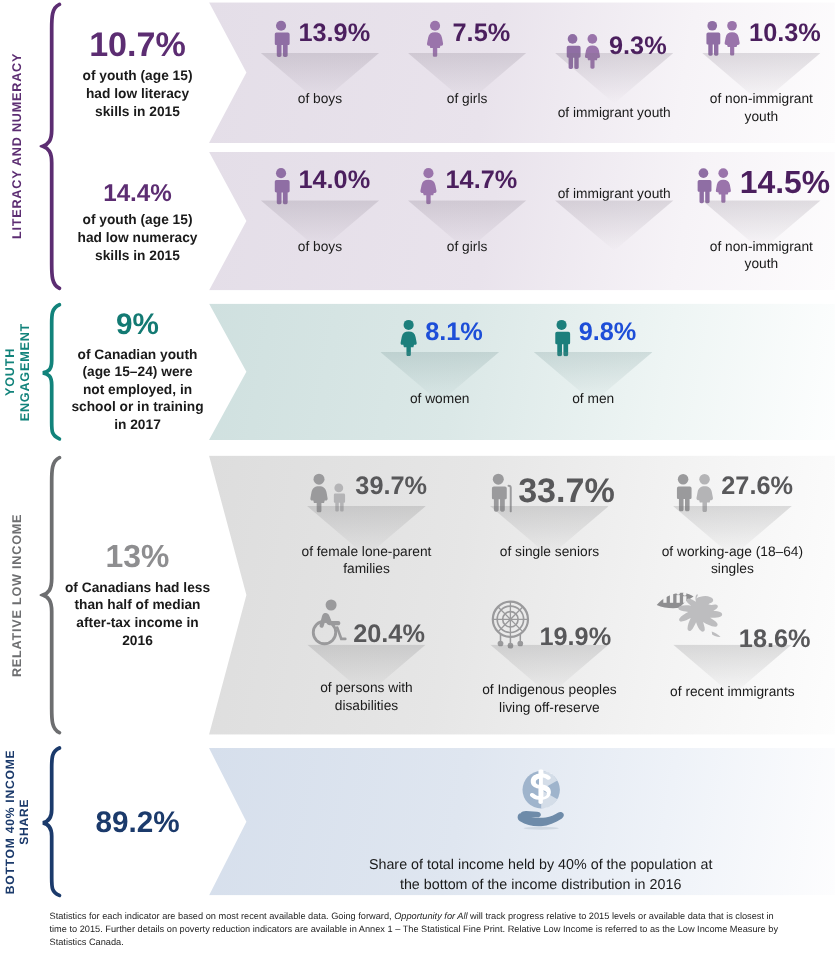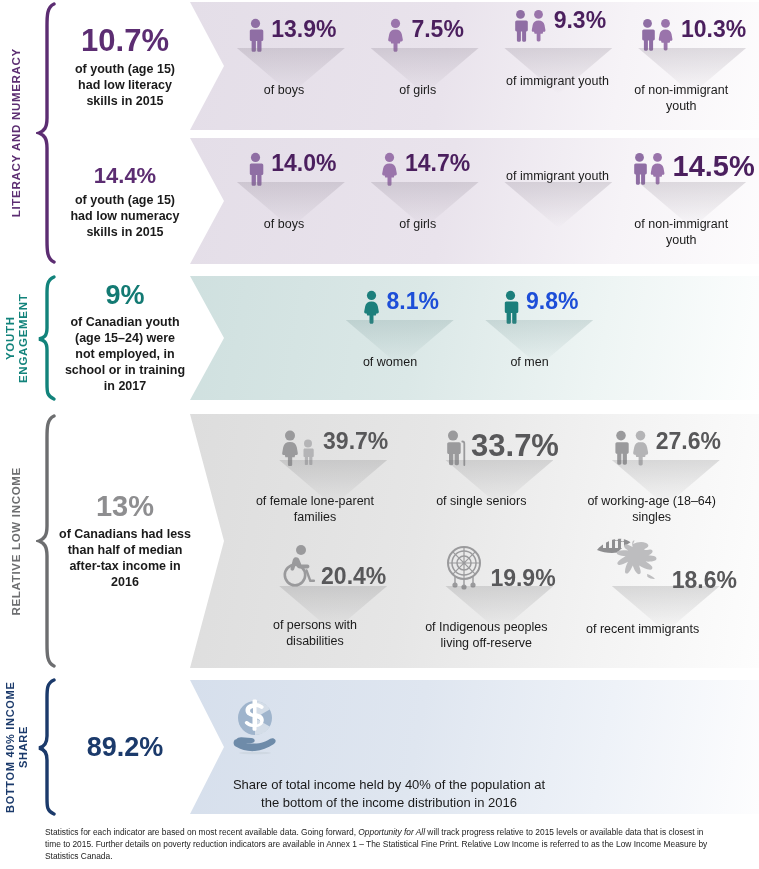--- a/index.html
+++ b/index.html
@@ -36,21 +36,21 @@
     display:flex; flex-direction:column; align-items:center; justify-content:center;
     text-align:center; padding:0 6px;
   }
   .big-pct { font-weight:bold; line-height:1; }
   .sub { font-size:12.5px; font-weight:bold; line-height:1.28; color:#1a1a1a; margin-top:5px;}
 
   
   .banner { position:absolute; top:0; height:100%; }
 
   .cells { position:absolute; inset:0; display:flex; }
-  .cell { position:relative; flex:1; display:flex; flex-direction:column; }
+  .cell { position:relative; flex:1; display:flex; flex-direction:column; align-items:center; }
   .cellrow { display:flex; align-items:flex-start; justify-content:center; gap:5px; }
   .icon-wrap { display:flex; align-items:flex-end; gap:1px; }
   .pct { font-weight:bold; line-height:1; }
   .caption { font-size:12.5px; line-height:1.25; text-align:center; color:#1a1a1a; }
 
   
   .tri {
     position:absolute; left:50%; transform:translateX(-50%);
     width:108px; height:46px;
     background:linear-gradient(to bottom, rgba(120,110,125,.22), rgba(120,110,125,0));
@@ -133,21 +133,21 @@
                 <circle cx="10.5" cy="5.4" r="4.6" fill="#9a74ab"></circle>
                 <path d="M10.5 11.4c3.6 0 5.6 1.6 6.3 4.9l1 5.2c.2 1.1-.4 1.9-1.4 2h-1l-.6 2.1h-2.3v6.6c0 .9-.6 1.5-1.5 1.5h-1c-.9 0-1.5-.6-1.5-1.5v-6.6H6.2l-.6-2.1h-1c-1-.1-1.6-.9-1.4-2l1-5.2c.7-3.3 2.7-4.9 6.3-4.9z" fill="#9a74ab"></path>
               </svg>
           </span>
           <span class="pct" style="font-size:23px;">7.5%</span>
         </div>
         <div class="caption" style="margin-top:31px;width:120px;">of girls</div>
       </div>
       <div class="cell">
         <div class="tri" style="top:46px;"></div>
-        <div class="cellrow" style="margin-top:7px;">
+        <div class="cellrow" style="margin-top:28px;">
           <span class="icon-wrap">
             <svg width="38" height="34" viewBox="0 0 38 34">
               <circle cx="9.5" cy="5.4" r="4.4" fill="#8f6ea4"></circle>
                 <path d="M3.8 11.6h11.4c.9 0 1.6.8 1.6 1.7v7.7c0 .9-.6 1.4-1.3 1.4h-.4v8.8c0 .9-.6 1.5-1.5 1.5h-1c-.9 0-1.5-.6-1.5-1.5v-8.8H9.9v8.8c0 .9-.6 1.5-1.5 1.5h-1c-.9 0-1.5-.6-1.5-1.5v-8.8h-.4c-.7 0-1.3-.5-1.3-1.4v-7.7c0-.9.7-1.7 1.6-1.7z" fill="#8f6ea4"></path>
               <circle cx="27.5" cy="5.4" r="4.4" fill="#9a74ab"></circle>
                 <path d="M27.5 11.4c3.4 0 5.3 1.5 6 4.6l.9 4.9c.2 1-.3 1.8-1.3 1.9h-.9l-.6 2h-2.1v6.2c0 .9-.6 1.4-1.4 1.4h-1c-.8 0-1.4-.5-1.4-1.4v-6.2h-2.1l-.6-2h-.9c-1-.1-1.5-.9-1.3-1.9l.9-4.9c.7-3.1 2.5-4.6 5.8-4.6z" fill="#9a74ab"></path>
             </svg>
           </span>
           <span class="pct" style="font-size:23px;">9.3%</span>
         </div>

